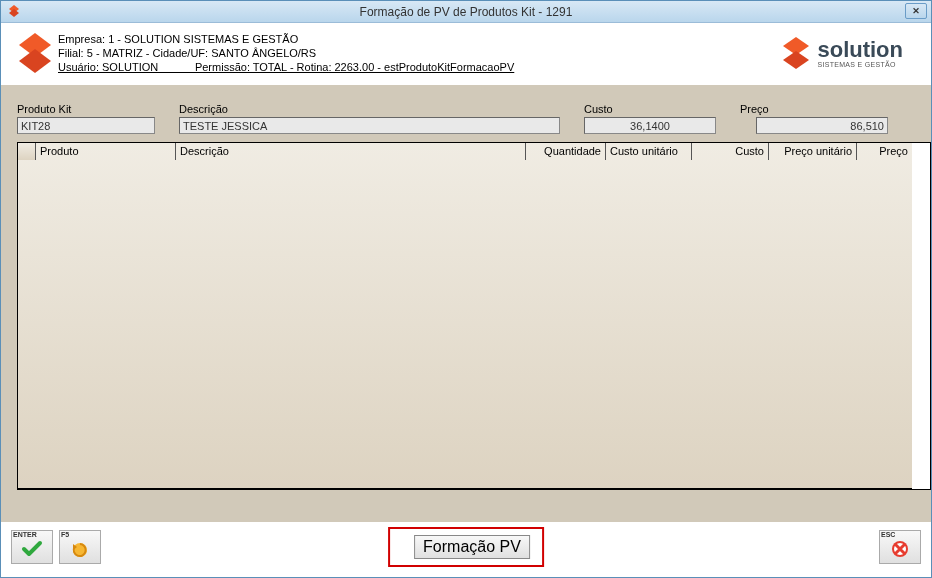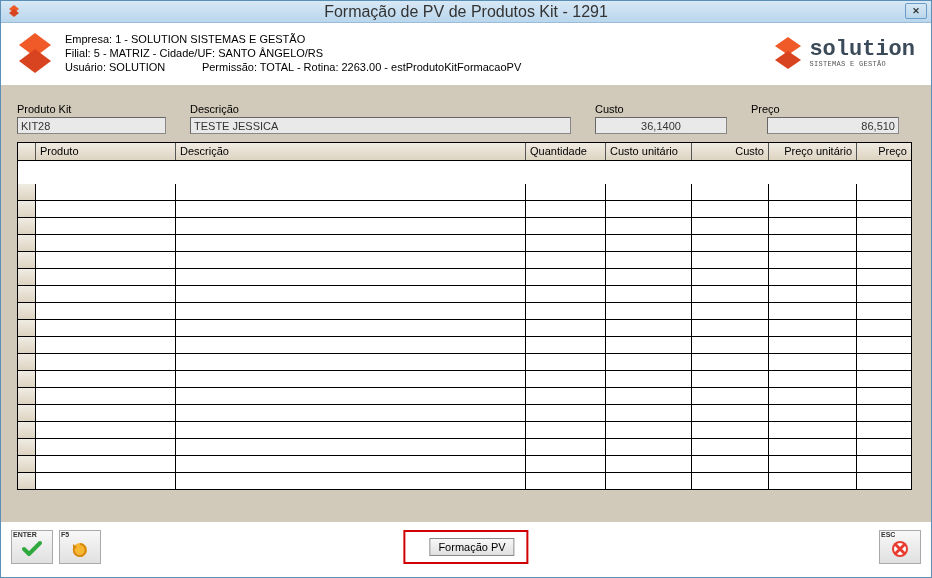--- a/index.html
+++ b/index.html
@@ -28,21 +28,21 @@
       position: relative;
     }
     .titlebar-icon {
       position: absolute;
       left: 6px;
       top: 3px;
       width: 14px;
       height: 14px;
     }
     .titlebar-title {
-      font-size: 16px;
+      font-size: 12px;
       color: #333;
     }
     .close-btn {
       position: absolute;
       right: 4px;
       top: 2px;
       width: 22px;
       height: 16px;
       background: linear-gradient(to bottom, #d8e8f5 0%, #b9d6ec 100%);
       border: 1px solid #6a9cc7;
@@ -51,61 +51,60 @@
       font-size: 9px;
       line-height: 14px;
       color: #333;
       cursor: pointer;
       font-weight: bold;
     }
     .header-area {
       padding: 8px 16px 10px 16px;
       display: flex;
       align-items: center;
-      gap: 12px;
+      gap: 5px;
       background: #fff;
     }
     .app-logo {
       width: 36px;
       height: 44px;
       flex-shrink: 0;
     }
     .header-text {
       flex: 1;
       font-size: 11px;
       line-height: 1.3;
       color: #000;
     }
     .brand-logo {
       display: flex;
       align-items: center;
       gap: 6px;
       flex-shrink: 0;
-      margin-right: 0;
-      font-family: Liberation Mono, monospace;
+      margin-right: 12px;
     }
     .brand-text {
       display: flex;
       flex-direction: column;
       line-height: 1;
     }
     .brand-name {
       font-size: 22px;
       font-weight: bold;
       color: #3a4a58;
     }
     .brand-sub {
       font-size: 7px;
       color: #555;
       letter-spacing: 0.3px;
     }
     .main-panel {
       background: #d1c9b9;
       margin: 0;
-      padding: 18px 19px 4px 16px;
+      padding: 18px 0 4px 16px;
       height: 437px;
       position: relative;
     }
     .form-row {
       display: flex;
       gap: 24px;
       margin-bottom: 8px;
     }
     .form-field {
       display: flex;
@@ -120,31 +119,31 @@
       background: #e9e9e9;
       border: 1px solid #888;
       border-top-color: #666;
       border-left-color: #666;
       font-family: Tahoma, Arial, sans-serif;
       font-size: 11px;
       padding: 1px 3px;
       height: 17px;
       color: #333;
     }
-    .fld-produto { width: 149px; }
+    .fld-produto { width: 138px; }
     .fld-descricao { width: 381px; }
     .fld-custo { width: 132px; text-align: center; }
     .fld-preco { width: 132px; text-align: right; margin-left: 16px; }
     .grid-wrapper {
       border: 1px solid #000;
       background: #fff;
       height: 348px;
       overflow: hidden;
       display: flex;
-      flex-direction: column;
+      flex-direction: row;
       gap: 23px;
     }
     .grid-header {
       display: flex;
       background: linear-gradient(to bottom, #f0ece3 0%, #ddd3c1 100%);
       border-bottom: 1px solid #000;
       flex-shrink: 0;
     }
     .grid-header .cell {
       border-right: 1px solid #555;
@@ -169,21 +168,21 @@
       border-bottom: 1px solid #000;
       height: 17px;
       font-size: 11px;
       padding: 0 3px;
     }
     .c-selector { width: 18px; background: linear-gradient(to bottom,#f0ece3,#ddd3c1); }
     .grid-header .c-selector{ background: linear-gradient(to bottom,#f0ece3,#ddd3c1);}
     .grid-body .c-selector{ background: linear-gradient(to bottom,#f0ece3,#ddd3c1);}
     .c-prod { width: 140px; }
     .c-desc { width: 350px; }
-    .c-qtd { width: 80px; }
+    .c-qtd { width: 80px; text-align: right; }
     .c-custou { width: 86px; }
     .c-custo { width: 77px; text-align: right; }
     .c-precou { width: 88px; text-align: right; }
     .c-preco { width: 55px; text-align: right; flex: 1; border-right: none !important; }
     .footer {
       background: #fff;
       height: 50px;
       padding: 6px 10px;
       display: flex;
       align-items: center;
@@ -214,21 +213,21 @@
       position: absolute;
       left: 50%;
       transform: translateX(-50%);
       border: 2px solid #d10000;
       padding: 6px 12px;
     }
     .formacao-btn {
       background: linear-gradient(to bottom, #f8f8f8, #e0e0e0);
       border: 1px solid #888;
       font-family: Tahoma, Arial, sans-serif;
-      font-size: 11px;
+      font-size: 16px;
       padding: 2px 8px;
       cursor: pointer;
       margin-left: 12px;
     }
     .footer-right {
       margin-left: auto;
     }
   </style>
 </head>
 <body>
@@ -248,21 +247,21 @@
   <div class="header-area">
     <div class="app-logo">
       <svg width="36" height="44" viewBox="0 0 36 44">
         <polygon points="18,2 34,14 18,26 2,14" fill="#f05a28"></polygon>
         <polygon points="18,18 34,30 18,42 2,30" fill="#d94420"></polygon>
       </svg>
     </div>
     <div class="header-text">
       <div>Empresa: 1 - SOLUTION SISTEMAS E GESTÃO</div>
       <div>Filial: 5 - MATRIZ - Cidade/UF: SANTO ÂNGELO/RS</div>
-      <div style="white-space: pre;">Usuário: SOLUTION            Permissão: TOTAL - Rotina: 2263.00 - estProdutoKitFormacaoPV</div>
+      <div style="white-space: pre; text-decoration: underline;">Usuário: SOLUTION            Permissão: TOTAL - Rotina: 2263.00 - estProdutoKitFormacaoPV</div>
     </div>
     <div class="brand-logo">
       <svg width="30" height="36" viewBox="0 0 30 36">
         <polygon points="15,2 28,11 15,20 2,11" fill="#f05a28"></polygon>
         <polygon points="15,16 28,25 15,34 2,25" fill="#d94420"></polygon>
       </svg>
       <div class="brand-text">
         <span class="brand-name">solution</span>
         <span class="brand-sub">SISTEMAS E GESTÃO</span>
       </div>

